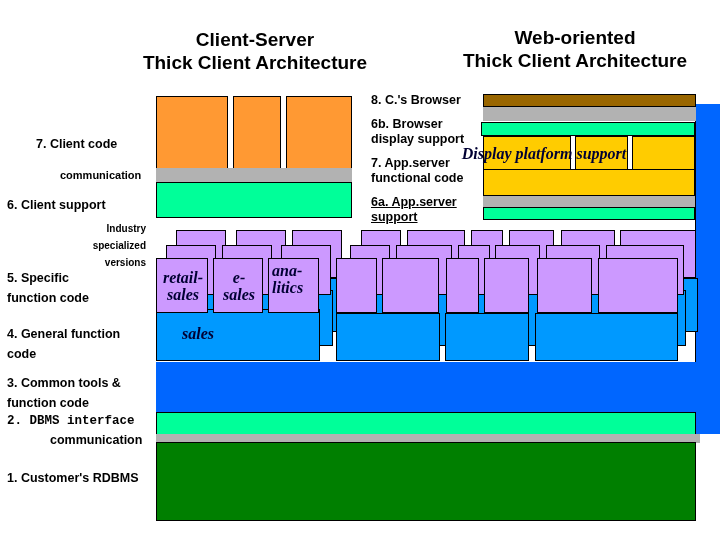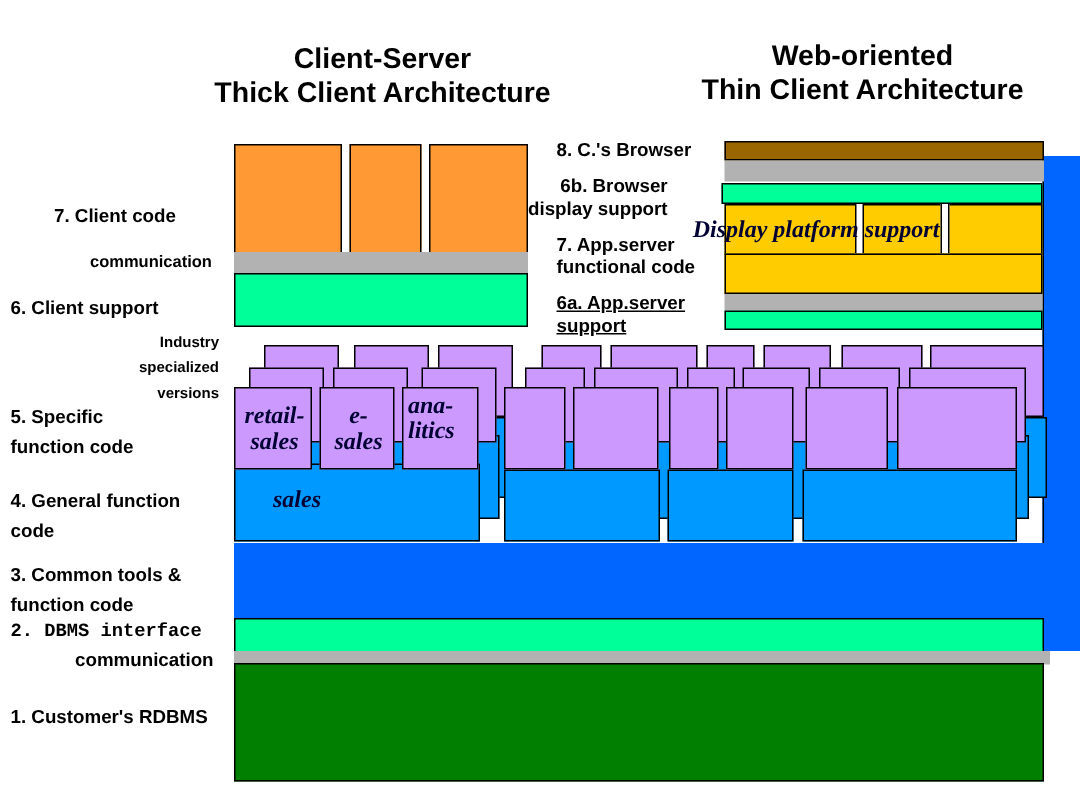--- a/index.html
+++ b/index.html
@@ -19,40 +19,40 @@
   .blue { background:#0066ff; }
   .green { background:#007f00; }
   .ital { font-family:"Liberation Serif", serif; font-style:italic; font-weight:bold; color:#000033; font-size:16px; line-height:17px; text-align:center; white-space:pre-line; }
 </style>
 </head>
 <body>
 
 <div class="abs title" style="left:130px;top:28px;width:250px;">Client-Server
 Thick Client Architecture</div>
 <div class="abs title" style="left:450px;top:26px;width:250px;">Web-oriented
-Thin Client Architecture</div>
+Thick Client Architecture</div>
 
 <div class="abs lbl" style="left:7px;top:137px;margin-left:29px;">7. Client code</div>
 <div class="abs lbl" style="left:60px;top:168px;font-size:11px;">communication</div>
 <div class="abs lbl" style="left:7px;top:198px;">6. Client support</div>
 <div class="abs lbl-sm" style="left:60px;top:220px;width:86px;">Industry
 specialized
 versions</div>
 <div class="abs lbl" style="left:7px;top:268px;line-height:20px;">5. Specific
 function code</div>
 <div class="abs lbl" style="left:7px;top:324px;line-height:20px;">4. General function
 code</div>
 <div class="abs lbl" style="left:7px;top:373px;line-height:20px;">3. Common tools &amp;
 function code</div>
 <div class="abs lbl" style="left:7px;top:414px;font-family:Liberation Mono, monospace;">2. DBMS interface</div>
 <div class="abs lbl" style="left:50px;top:433px;">communication</div>
 <div class="abs lbl" style="left:7px;top:471px;">1. Customer's RDBMS</div>
 
 <div class="abs lbl" style="left:371px;top:93px;">8. C.'s Browser</div>
-<div class="abs lbl" style="left:352px;top:117px;text-align:right;">6b. Browser
+<div class="abs lbl" style="left:371px;top:117px;">6b. Browser
 display support</div>
 <div class="abs lbl" style="left:371px;top:156px;">7. App.server
 functional code</div>
 <div class="abs lbl" style="left:371px;top:195px;text-decoration:underline;">6a. App.server
 support</div>
 
 <div class="abs blue" style="left:695px;top:104px;width:25px;height:330px;border-left:1px solid #000;"></div>
 
 <div class="abs box brown" style="left:483px;top:94px;width:213px;height:13px;"></div>
 <div class="abs gray" style="left:483px;top:107px;width:213px;height:14px;"></div>

